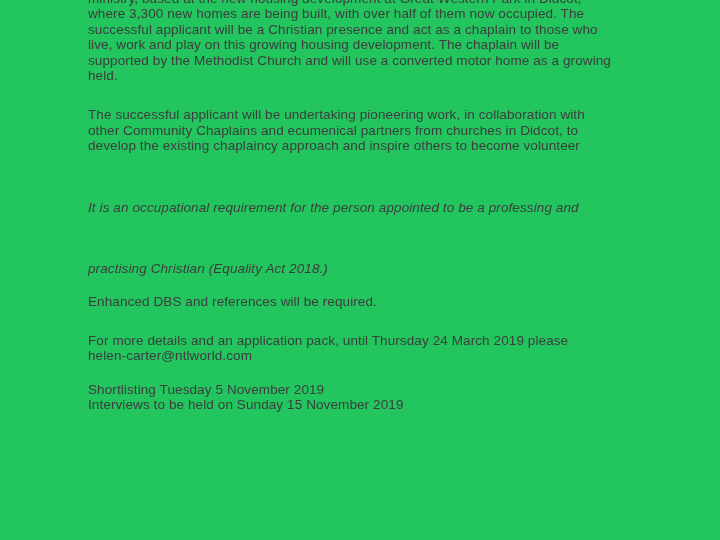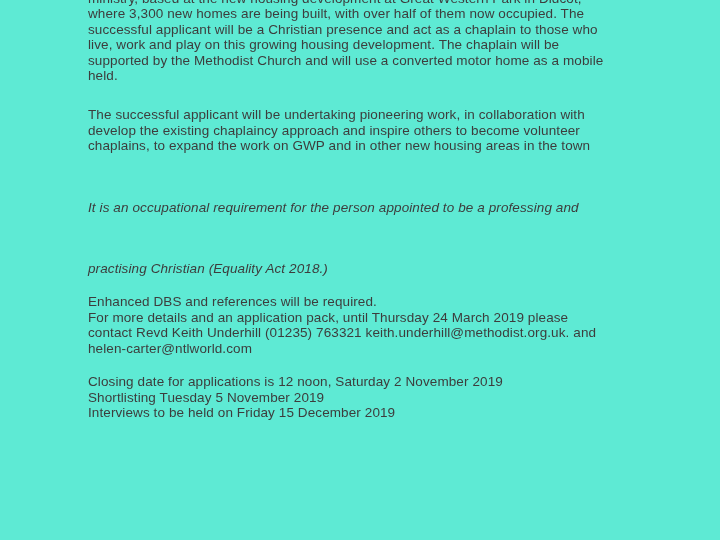--- a/index.html
+++ b/index.html
@@ -4,37 +4,37 @@
 <style>
   html, body {
     margin: 0;
     padding: 0;
     background: #ffffff;
   }
   .page {
     position: relative;
     width: 720px;
     height: 540px;
-    background: #5eead4;
+    background: #22c55e;
     overflow: hidden;
     font-family: "Liberation Sans", "DejaVu Sans", sans-serif;
     color: #3d3d3d;
   }
   .doc-content {
     position: absolute;
     left: 88px;
     top: -9px;
     width: 560px;
   }
   .para {
     margin: 0;
     padding: 0;
   }
   .para.m-after-24 { margin-bottom: 24px; }
-  .para.m-after-23 { }
+  .para.m-after-23 { margin-bottom: 23px; }
   .para.m-after-18 { margin-bottom: 18px; }
   .line {
     font-size: 13.5px;
     line-height: 15.4px;
     white-space: nowrap;
     letter-spacing: 0.1px;
   }
   .italic .line {
     font-style: italic;
     margin-top: 46px;
@@ -44,45 +44,43 @@
 <body>
 
 <div class="page">
   <div class="doc-content">
 
     <div class="para m-after-24">
       <div class="line">ministry, based at the new housing development at Great Western Park in Didcot,</div>
       <div class="line">where 3,300 new homes are being built, with over half of them now occupied. The</div>
       <div class="line">successful applicant will be a Christian presence and act as a chaplain to those who</div>
       <div class="line">live, work and play on this growing housing development. The chaplain will be</div>
-      <div class="line">supported by the Methodist Church and will use a converted motor home as a mobile</div>
+      <div class="line">supported by the Methodist Church and will use a converted motor home as a growing</div>
       <div class="line">held.</div>
     </div>
 
     <div class="para m-after-24">
       <div class="line">The successful applicant will be undertaking pioneering work, in collaboration with</div>
+      <div class="line">other Community Chaplains and ecumenical partners from churches in Didcot, to</div>
       <div class="line">develop the existing chaplaincy approach and inspire others to become volunteer</div>
-      <div class="line">chaplains, to expand the work on GWP and in other new housing areas in the town</div>
     </div>
 
     <div class="para italic m-after-18">
       <div class="line">It is an occupational requirement for the person appointed to be a professing and</div>
       <div class="line">practising Christian (Equality Act 2018.)</div>
     </div>
 
     <div class="para m-after-23">
       <div class="line">Enhanced DBS and references will be required.</div>
     </div>
 
     <div class="para m-after-18">
       <div class="line">For more details and an application pack, until Thursday 24 March 2019 please</div>
-      <div class="line">contact Revd Keith Underhill (01235) 763321 keith.underhill@methodist.org.uk. and</div>
       <div class="line">helen-carter@ntlworld.com</div>
     </div>
 
     <div class="para">
-      <div class="line">Closing date for applications is 12 noon, Saturday 2 November 2019</div>
       <div class="line">Shortlisting Tuesday 5 November 2019</div>
-      <div class="line">Interviews to be held on Friday 15 December 2019</div>
+      <div class="line">Interviews to be held on Sunday 15 November 2019</div>
     </div>
 
   </div>
 </div>
 
 </body></html>

